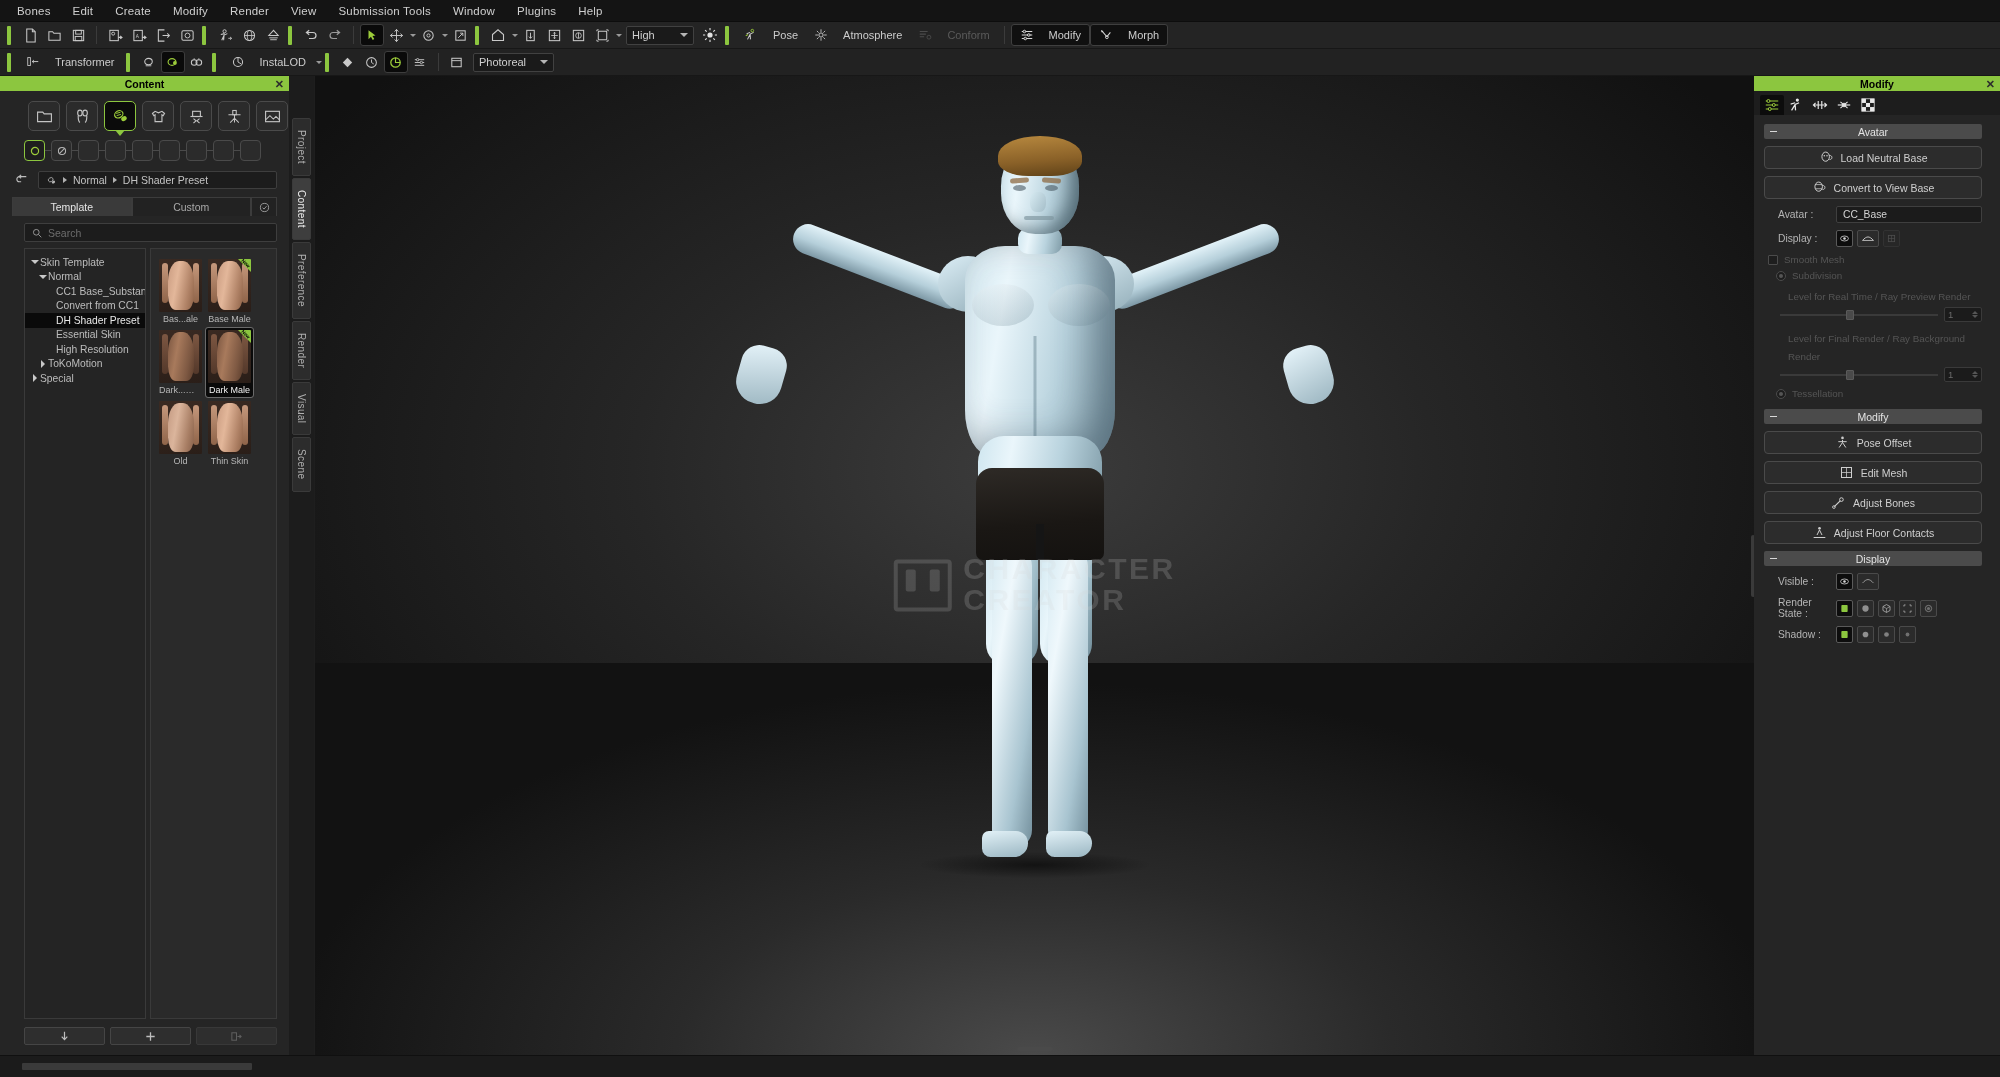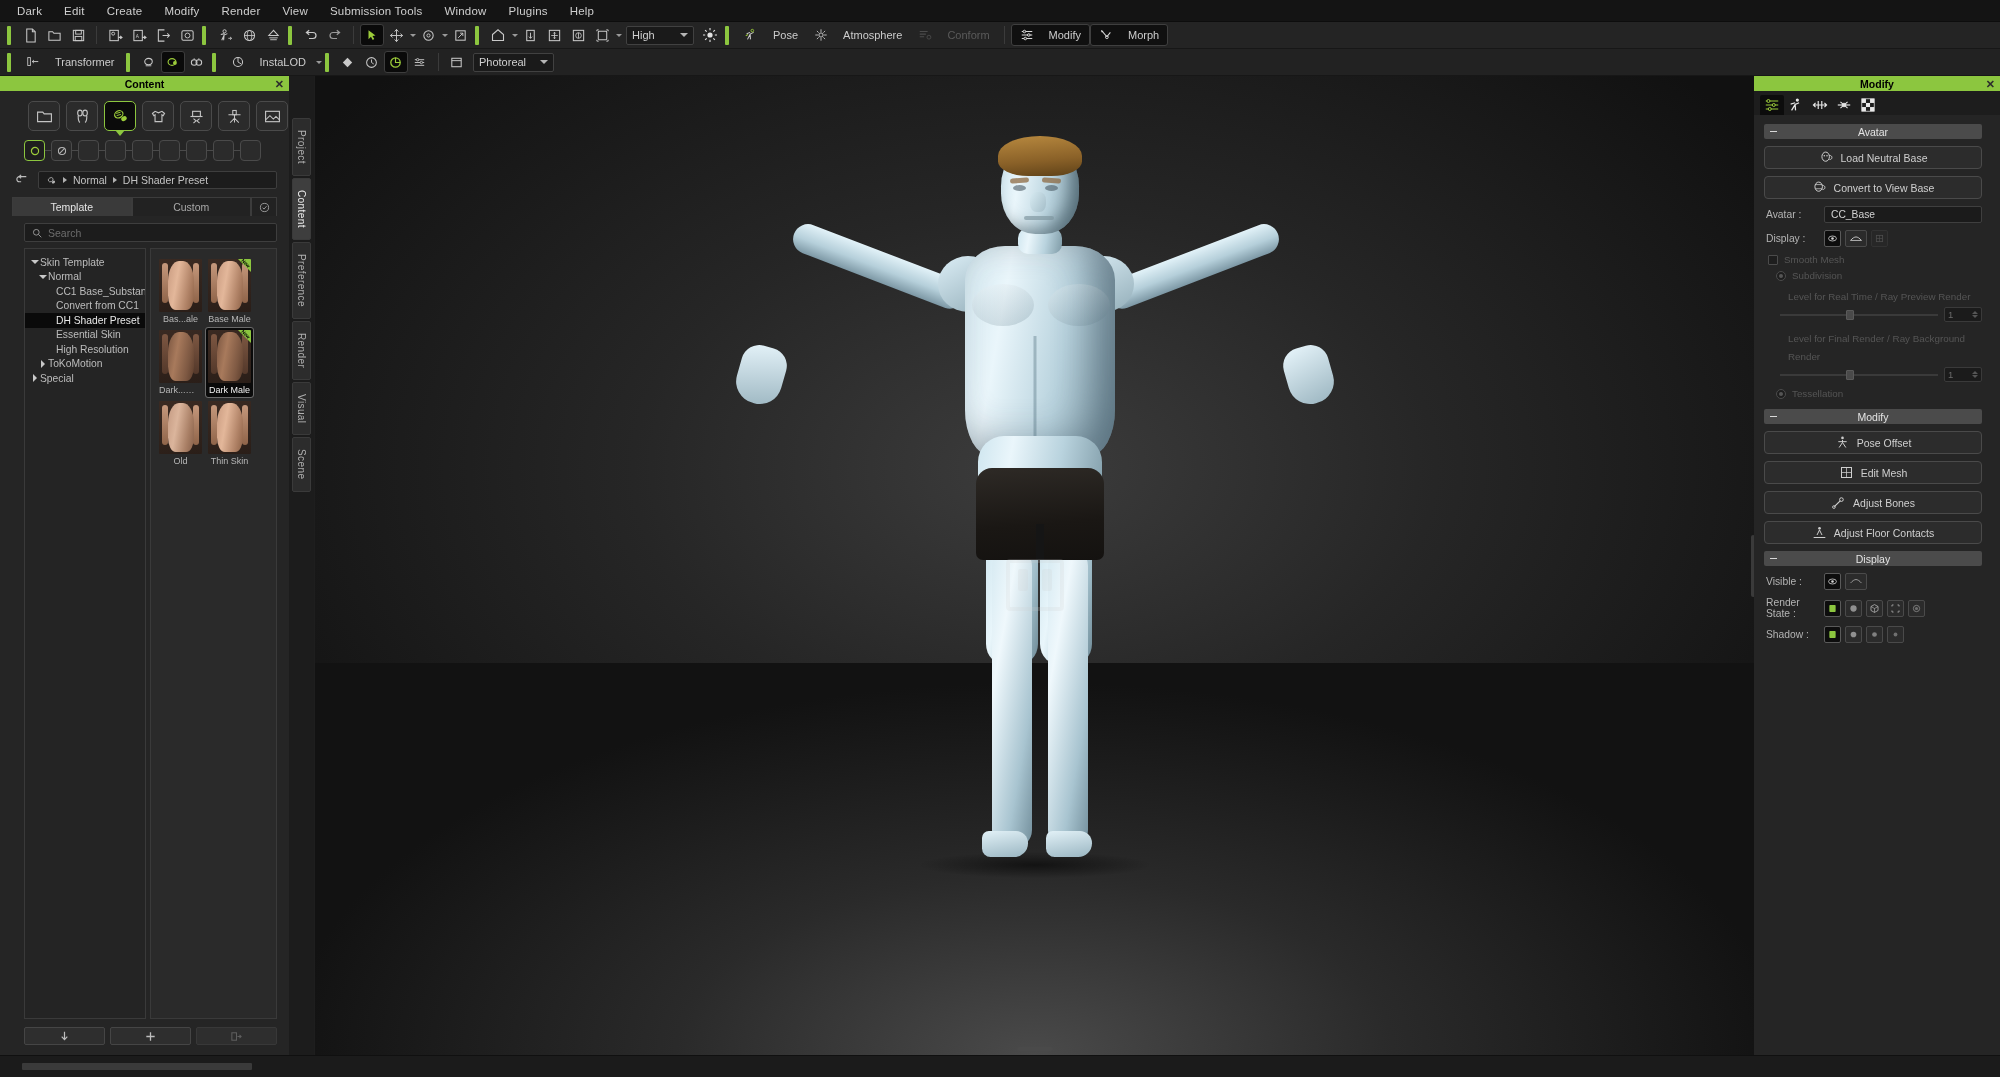--- a/index.html
+++ b/index.html
@@ -341,21 +341,21 @@
     font-size: 10.5px; color: #e3e3e3; cursor: pointer;
   }
   .sechdr .minus {
     position: absolute; left: 6px; width: 7px; height: 1.5px; background: #d8d8d8;
   }
   .bigbtn {
     height: 23px; margin: 0 10px 7px 10px; background: #2c2c2c; border: 1px solid #4a4a4a;
     border-radius: 4px; display: flex; align-items: center; justify-content: center; gap: 7px;
     font-size: 10.5px; color: #cfcfcf; cursor: pointer;
   }
-  .fieldrow { display: flex; align-items: center; margin: 0 10px 7px 12px; gap: 6px; }
+  .fieldrow { display: flex; align-items: center; margin: 0 10px 7px 24px; gap: 6px; }
   .flabel { font-size: 10.3px; color: #b4b4b4; width: 52px; flex: none; }
   .finput {
     flex: 1; height: 17px; background: #1b1b1b; border: 1px solid #3f3f3f; border-radius: 2px;
     display: flex; align-items: center; padding: 0 6px; font-size: 10.3px; color: #d2d2d2;
   }
   .minibtn {
     width: 17px; height: 17px; background: #2b2b2b; border: 1px solid #4a4a4a; border-radius: 2px;
     display: flex; align-items: center; justify-content: center; cursor: pointer; flex: none;
   }
   .minibtn.on { background: #0d0d0d; border-color: #5a5a5a; }
@@ -402,21 +402,21 @@
     position: absolute; left: 50%; transform: translateX(-50%); bottom: 4px;
     width: 36px; height: 4px; background: #4a4a4a; border-radius: 2px;
   }
 </style>
 </head>
 <body>
 
 <div id="app">
 
   <div class="menubar">
-    <div class="mi">Dark</div>
+    <div class="mi">Bones</div>
     <div class="mi">Edit</div>
     <div class="mi">Create</div>
     <div class="mi">Modify</div>
     <div class="mi">Render</div>
     <div class="mi">View</div>
     <div class="mi">Submission Tools</div>
     <div class="mi">Window</div>
     <div class="mi">Plugins</div>
     <div class="mi">Help</div>
   </div>
@@ -994,20 +994,24 @@
         <div class="brow-l"></div>
         <div class="brow-r"></div>
         <div class="eye-l"></div>
         <div class="eye-r"></div>
         <div class="nose"></div>
         <div class="mouth"></div>
       </div>
 
       <div class="watermark">
         <div class="wm-logo"></div>
+        <div class="wm-text">
+          <span>CHARACTER</span>
+          <span>CREATOR</span>
+        </div>
       </div>
 
       <div class="vp-handle"></div>
       <div class="vp-scroll"></div>
     </div>
 
     <div class="rightpanel">
       <div class="panel-title">
         <span>Modify</span>
         <span class="pclose">✕</span>

